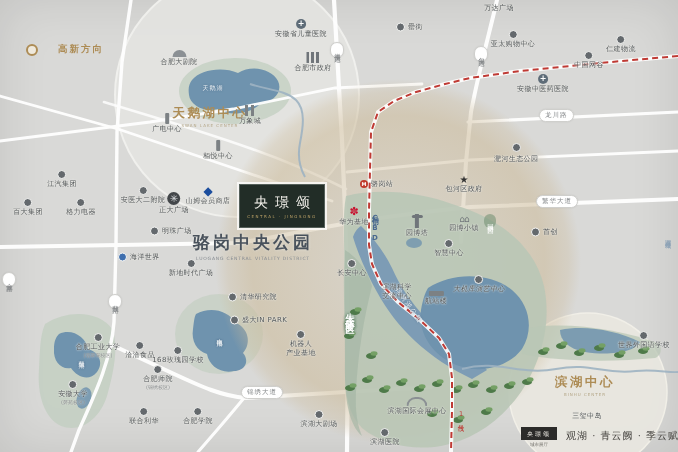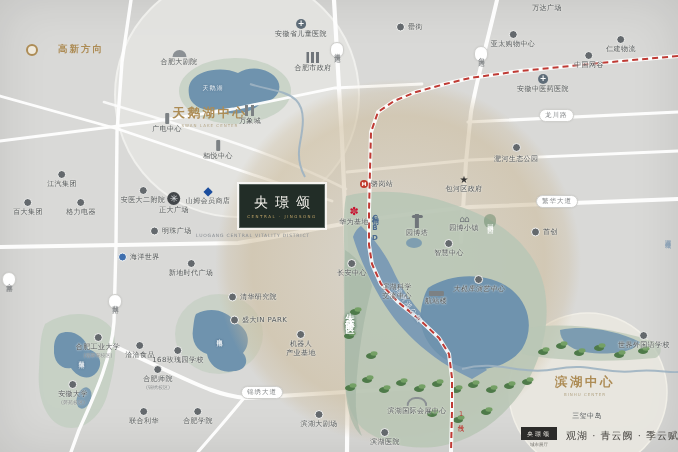--- a/index.html
+++ b/index.html
@@ -179,20 +179,21 @@
       <div class="t gold">天鹅湖中心</div>
       <div class="e">SWAN LAKE CENTER</div>
     </div>
 
     <div id="logo">
       <div class="cn">央璟颂</div>
       <div class="en">CENTRAL · JINGSONG</div>
     </div>
 
     <div id="park-title">
+      <div class="cn">骆岗中央公园</div>
       <div class="en">LUOGANG CENTRAL VITALITY DISTRICT</div>
     </div>
 
     <div id="eco" class="vt">生态体验区</div>
     <div id="expo" class="vt">园博园</div>
     <div id="cbd" class="vt">科创CBD</div>
     <div id="line1" class="vt">1号线</div>
     <div id="jinxiuhu">锦绣湖公园</div>
     <div id="zhuoyue" class="vt">滨湖卓越城</div>
 
@@ -256,21 +257,21 @@
         <span class="lbl">合肥市政府</span>
       </div>
       <div class="poi " style="left: 301px; top: 19px;">
         <span class="ic ic-cross">+</span>
         <span class="lbl">安徽省儿童医院</span>
       </div>
       <div class="poi h" style="left: 396px; top: 27px;">
         <span class="ic ic-dot"></span>
         <span class="lbl">罍街</span>
       </div>
-      <div class="poi " style="left: 499px; top: 4px; margin-left: 48px;">
+      <div class="poi " style="left: 499px; top: 4px;">
         <span class="lbl">万达广场</span>
       </div>
       <div class="poi " style="left: 513px; top: 30px;">
         <span class="ic ic-dot"></span>
         <span class="lbl">亚太购物中心</span>
       </div>
       <div class="poi " style="left: 589px; top: 51px;">
         <span class="ic ic-dot"></span>
         <span class="lbl">中国网谷</span>
       </div>

